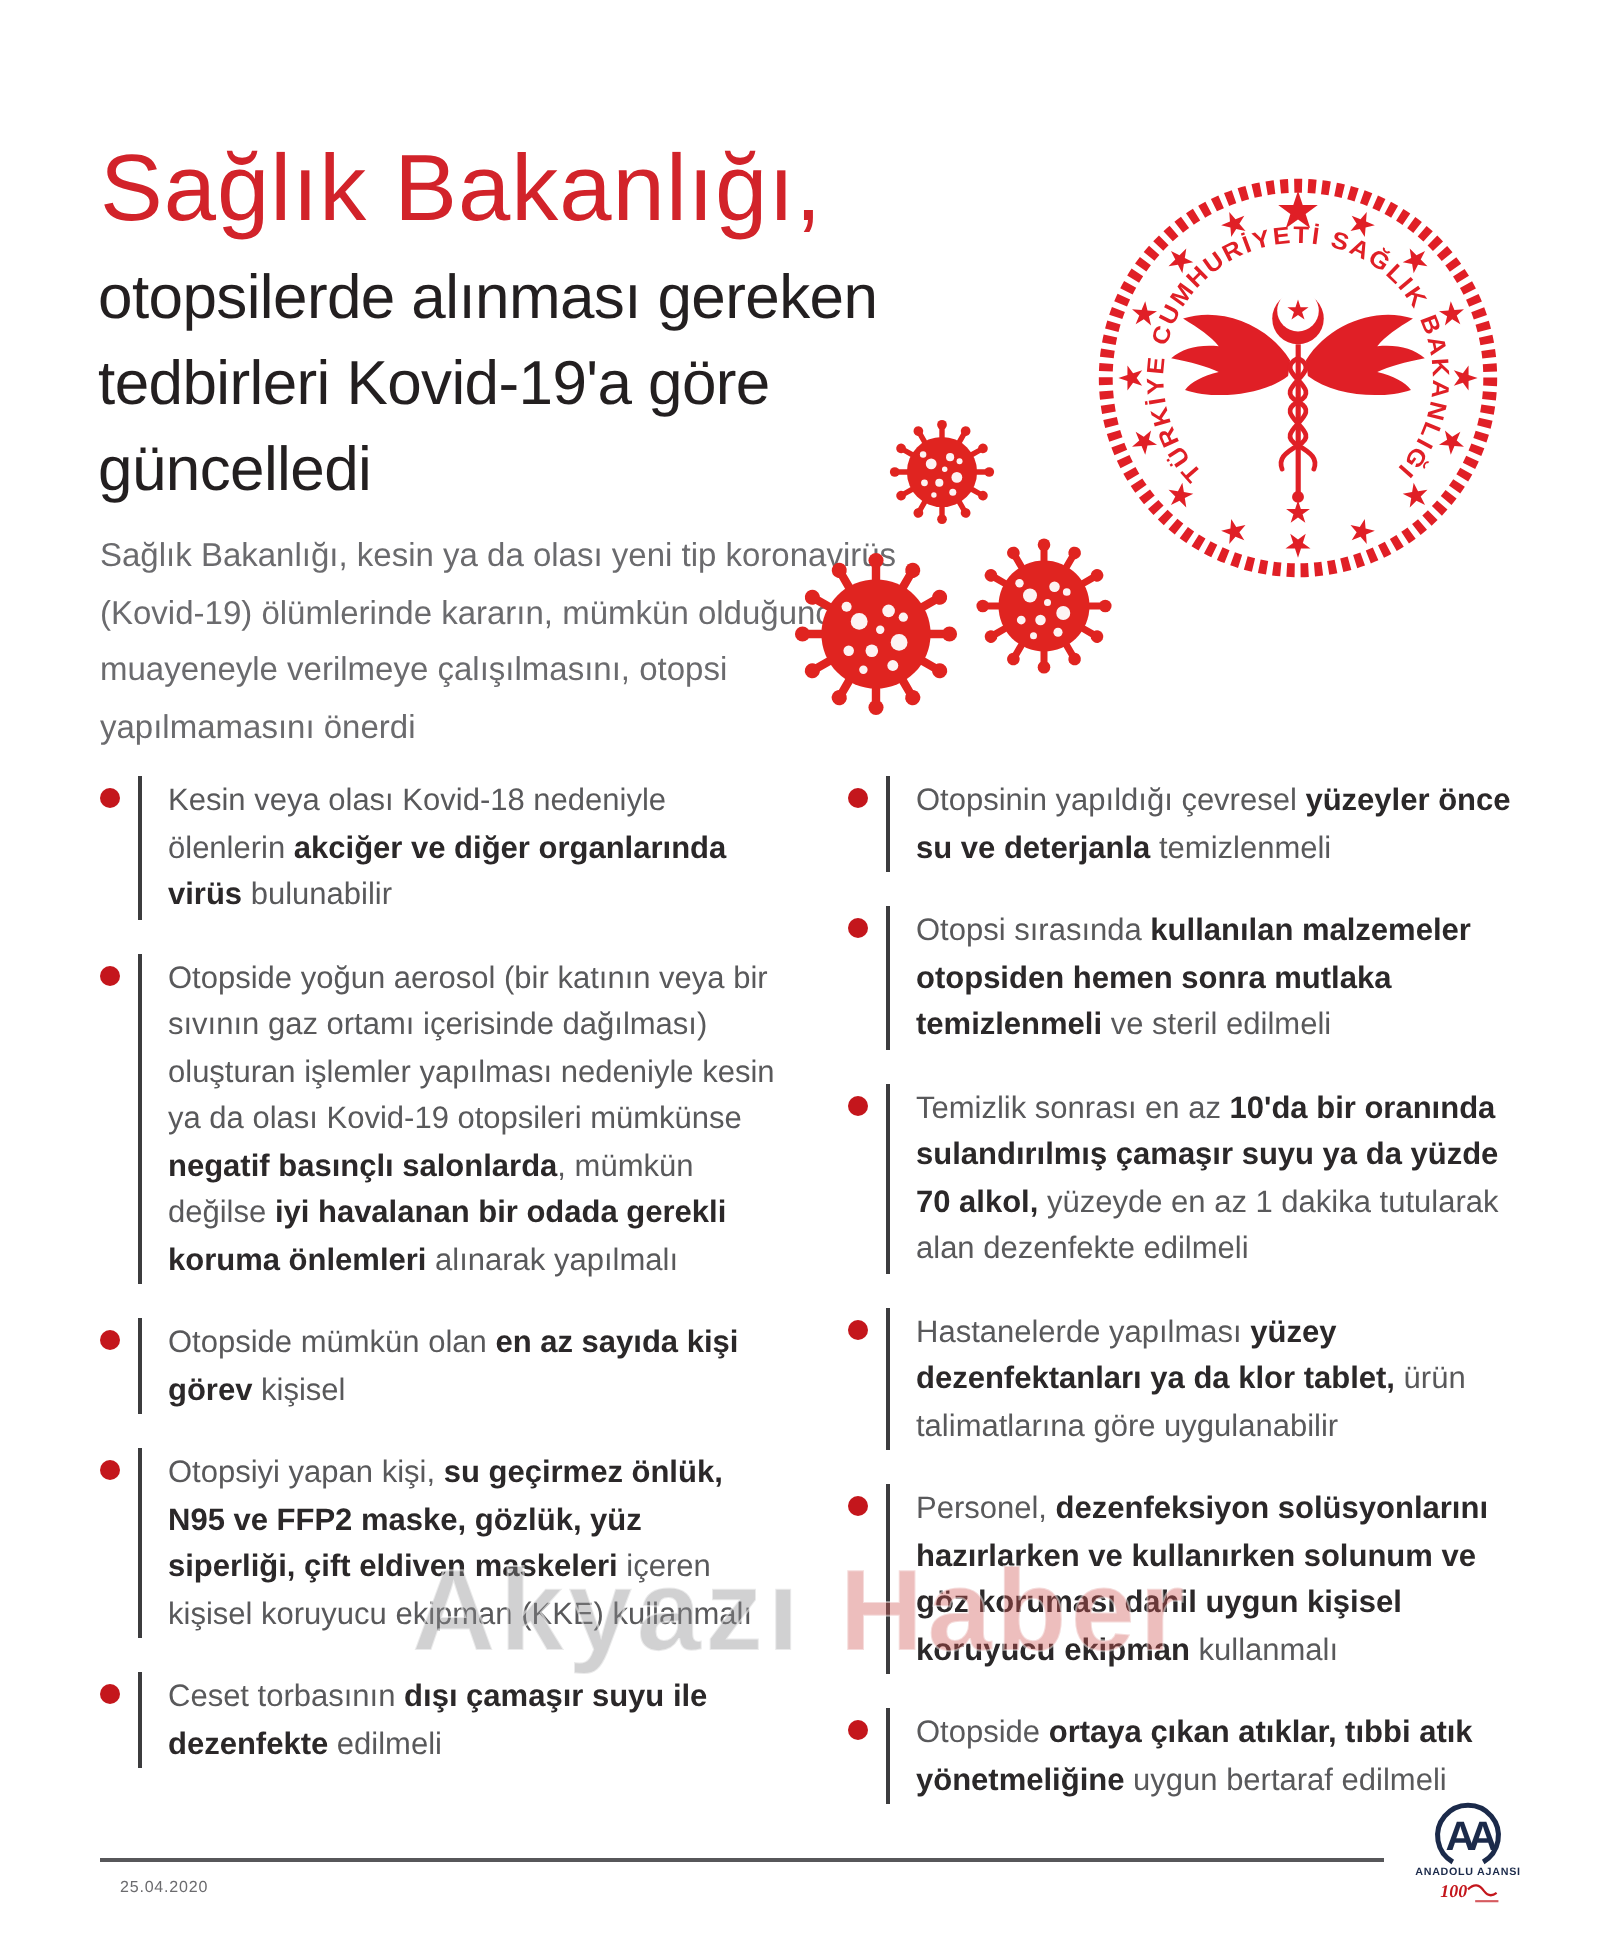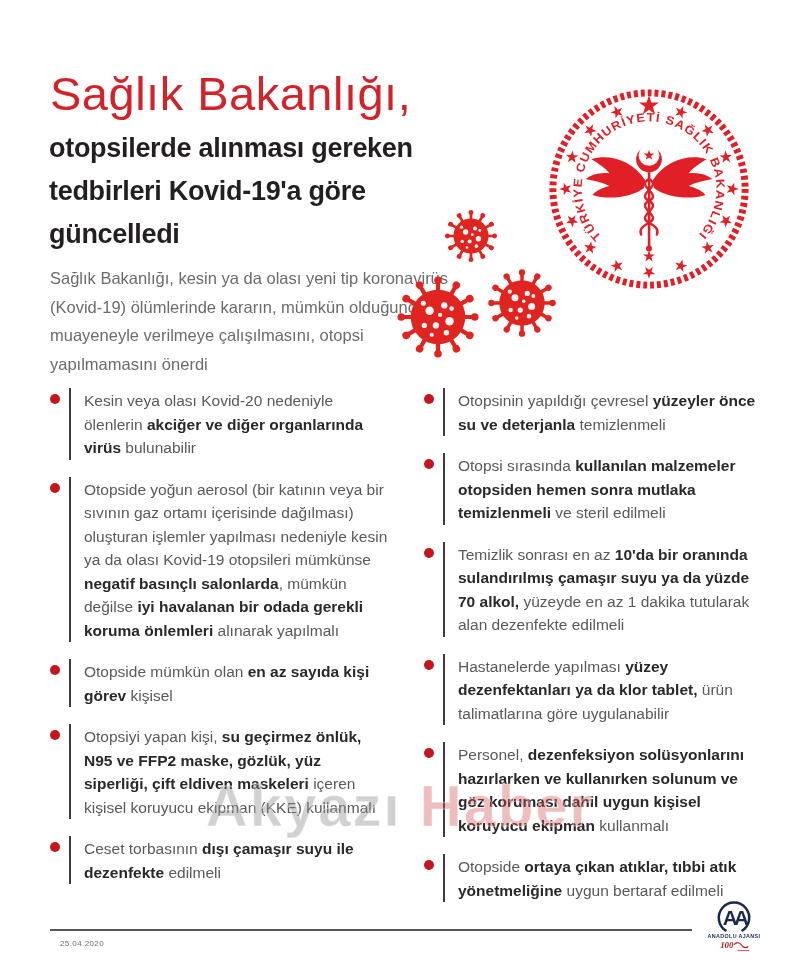--- a/index.html
+++ b/index.html
@@ -6,21 +6,21 @@
   .page{
     position:relative;width:800px;height:977px;margin:0 auto;background:#ffffff;
     font-family:"Liberation Sans",sans-serif;overflow:hidden;
   }
   
   .title-red{
     position:absolute;left:50px;top:66px;font-size:47px;font-weight:400;
     color:#d2232a;letter-spacing:0.5px;
   }
   .title-black{
-    position:absolute;left:49px;top:127px;font-size:27px;font-weight:700;
+    position:absolute;left:49px;top:127px;font-size:31px;font-weight:400;
     color:#231f20;line-height:43px;white-space:pre-line;letter-spacing:-0.3px;
   }
   .intro{
     position:absolute;left:50px;top:264px;width:420px;font-size:16.5px;
     color:#6b6b6e;line-height:28.5px;white-space:pre-line;
   }
   
   .seal{position:absolute;left:540px;top:80px;width:218px;height:218px;}
   .virus{position:absolute;}
   .virus.small{left:444px;top:209px;width:54px;height:54px;}
@@ -190,21 +190,21 @@
     </svg>
   <svg class="virus medium" viewBox="-40 -40 80 80">
       <use href="#virus-shape"></use>
     </svg>
 
   <div class="columns">
     <div class="col col-left" id="col-left">
         <div class="bullet-item">
           <span class="dot"></span>
           <span class="bar"></span>
-          <p class="bullet-text"><span>Kesin veya olası Kovid-20 nedeniyle ölenlerin </span><span class="strong">akciğer ve diğer organlarında virüs</span><span> bulunabilir</span></p>
+          <p class="bullet-text"><span>Kesin veya olası Kovid-18 nedeniyle ölenlerin </span><span class="strong">akciğer ve diğer organlarında virüs</span><span> bulunabilir</span></p>
         </div>
         <div class="bullet-item">
           <span class="dot"></span>
           <span class="bar"></span>
           <p class="bullet-text"><span>Otopside yoğun aerosol (bir katının veya bir sıvının gaz ortamı içerisinde dağılması) oluşturan işlemler yapılması nedeniyle kesin ya da olası Kovid-19 otopsileri mümkünse </span><span class="strong">negatif basınçlı salonlarda</span><span>, mümkün değilse </span><span class="strong">iyi havalanan bir odada gerekli koruma önlemleri</span><span> alınarak yapılmalı</span></p>
         </div>
         <div class="bullet-item">
           <span class="dot"></span>
           <span class="bar"></span>
           <p class="bullet-text"><span>Otopside mümkün olan </span><span class="strong">en az sayıda kişi görev</span><span> kişisel</span></p>

